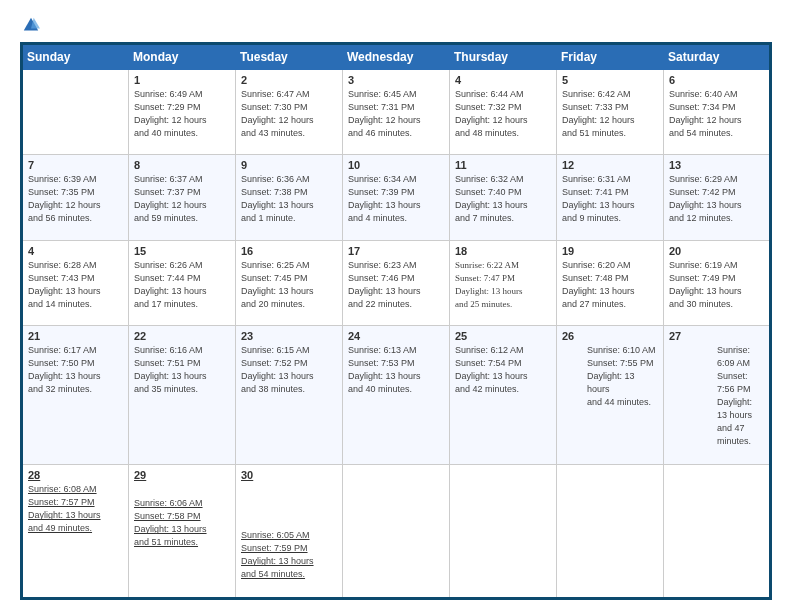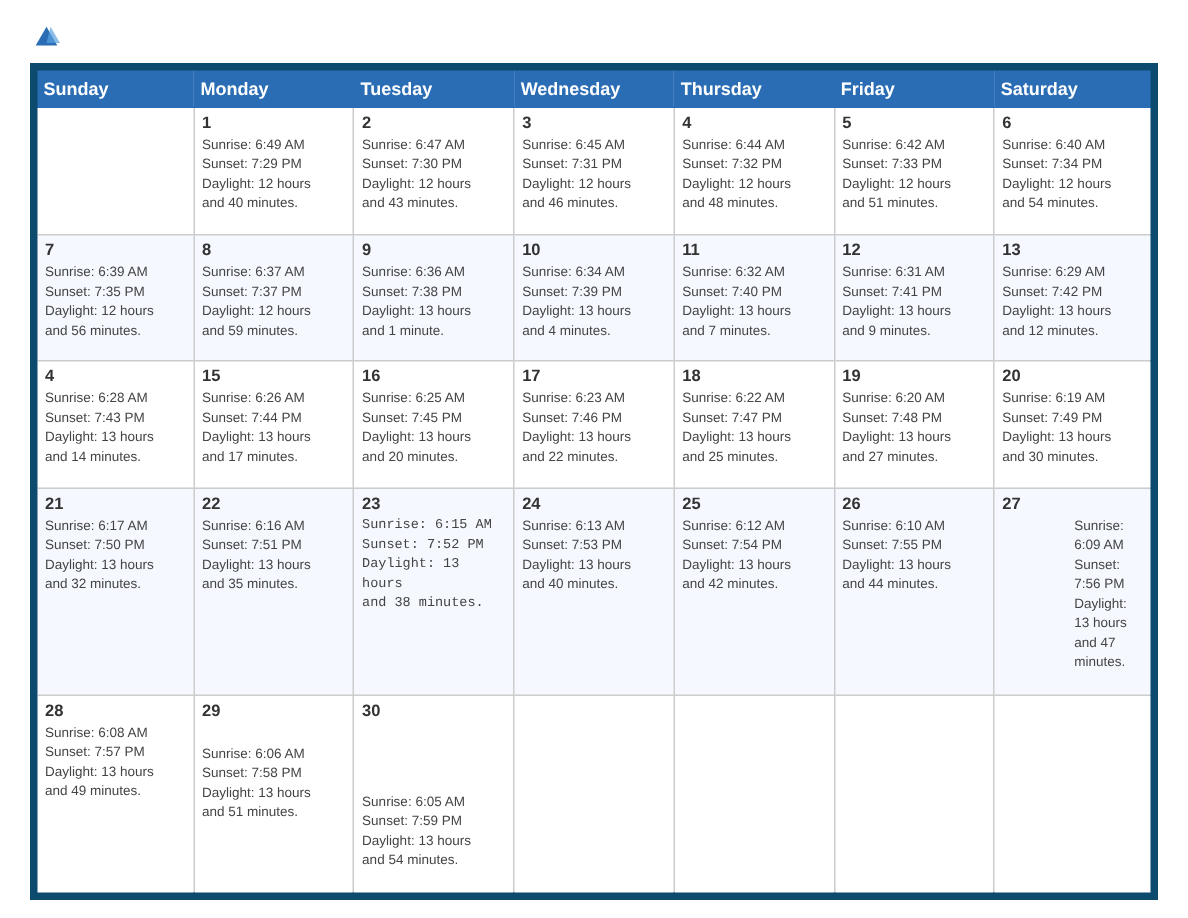--- a/index.html
+++ b/index.html
@@ -56,21 +56,21 @@
       font-weight: bold;
       color: #333;
       line-height: 1.1;
     }
     .location-title {
       font-size: 14px;
       color: #555;
     }
     .calendar {
       flex: 1;
-      border: 5px solid #0c4a6e;
+      border: 3px solid #0c4a6e;
       border-collapse: collapse;
       width: 100%;
       table-layout: fixed;
     }
     .calendar th {
       background-color: #2a6db5;
       color: #fff;
       font-size: 12px;
       font-weight: bold;
       padding: 5px 4px;
@@ -98,20 +98,21 @@
     .day-info {
       font-size: 9px;
       line-height: 1.45;
       color: #444;
     }
     .empty-cell {
       background: #fff !important;
     }
     .last-row td {
       height: 72px;
+      text-decoration: underline;
     }
   </style>
 </head>
 <body>
 
 <div class="page">
   <div class="header">
     <div class="logo">
       <div class="logo-text">
         <span class="logo-general"></span>
@@ -261,21 +262,21 @@
           </td>
           <td>
             <span class="day-num">17</span>
             <div class="day-info" style="white-space: pre-line;">Sunrise: 6:23 AM
 Sunset: 7:46 PM
 Daylight: 13 hours
 and 22 minutes.</div>
           </td>
           <td>
             <span class="day-num">18</span>
-            <div class="day-info" style="white-space: pre-line;">Sunrise: 6:22 AM
+            <div class="day-info" style="white-space: pre-line; font-family: Liberation Serif, serif;">Sunrise: 6:22 AM
 Sunset: 7:47 PM
 Daylight: 13 hours
 and 25 minutes.</div>
           </td>
           <td>
             <span class="day-num">19</span>
             <div class="day-info" style="white-space: pre-line;">Sunrise: 6:20 AM
 Sunset: 7:48 PM
 Daylight: 13 hours
 and 27 minutes.</div>
@@ -298,42 +299,42 @@
           </td>
           <td>
             <span class="day-num">22</span>
             <div class="day-info" style="white-space: pre-line;">Sunrise: 6:16 AM
 Sunset: 7:51 PM
 Daylight: 13 hours
 and 35 minutes.</div>
           </td>
           <td>
             <span class="day-num">23</span>
-            <div class="day-info" style="white-space: pre-line; font-family: Liberation Mono, monospace;">Sunrise: 6:15 AM
+            <div class="day-info" style="white-space: pre-line;">Sunrise: 6:15 AM
 Sunset: 7:52 PM
 Daylight: 13 hours
 and 38 minutes.</div>
           </td>
           <td>
             <span class="day-num">24</span>
             <div class="day-info" style="white-space: pre-line;">Sunrise: 6:13 AM
 Sunset: 7:53 PM
 Daylight: 13 hours
 and 40 minutes.</div>
           </td>
           <td>
             <span class="day-num">25</span>
             <div class="day-info" style="white-space: pre-line;">Sunrise: 6:12 AM
 Sunset: 7:54 PM
 Daylight: 13 hours
 and 42 minutes.</div>
           </td>
           <td>
             <span class="day-num">26</span>
-            <div class="day-info" style="white-space: pre-line;">Sunrise: 6:10 AM
+            <div class="day-info" style="white-space: pre-line; margin-left: 25px;">Sunrise: 6:10 AM
 Sunset: 7:55 PM
 Daylight: 13 hours
 and 44 minutes.</div>
           </td>
           <td>
             <span class="day-num">27</span>
             <div class="day-info" style="white-space: pre-line; margin-left: 48px;">Sunrise: 6:09 AM
 Sunset: 7:56 PM
 Daylight: 13 hours
 and 47 minutes.</div>

